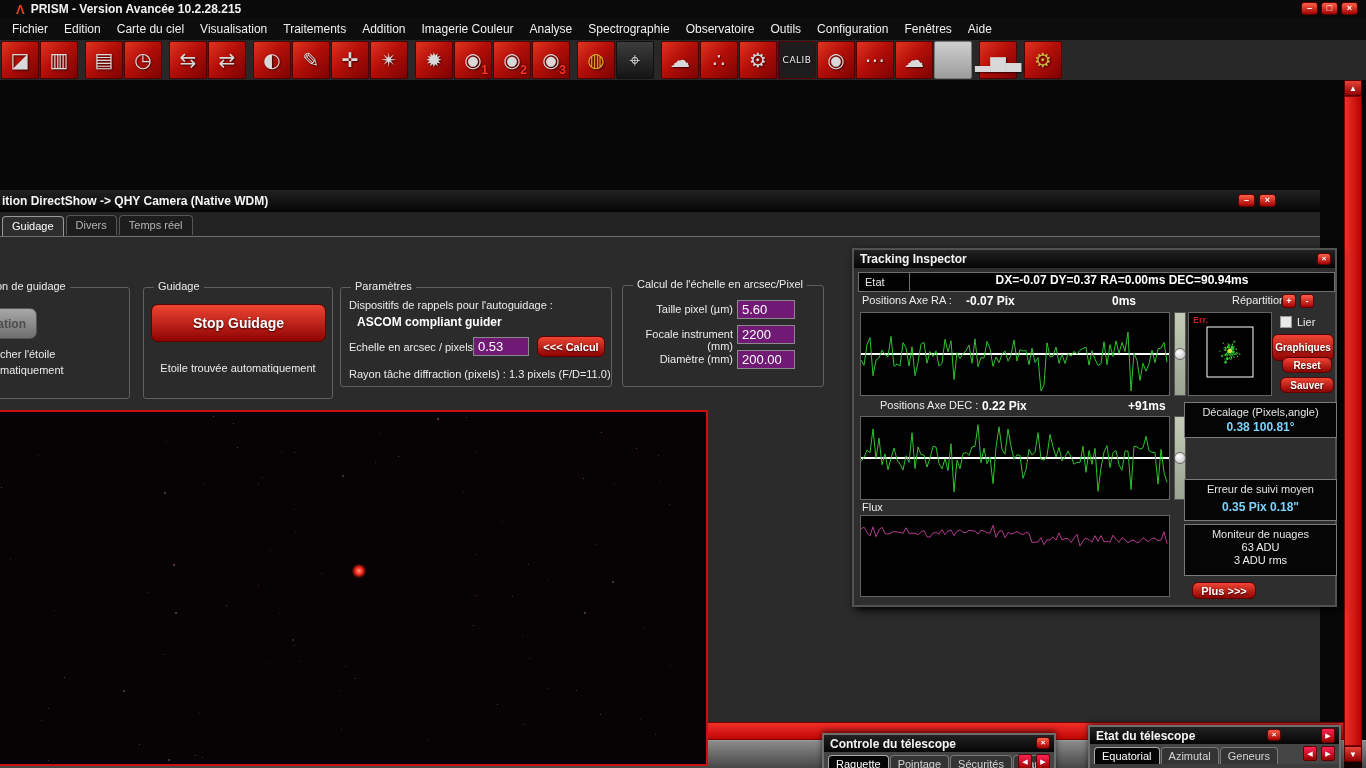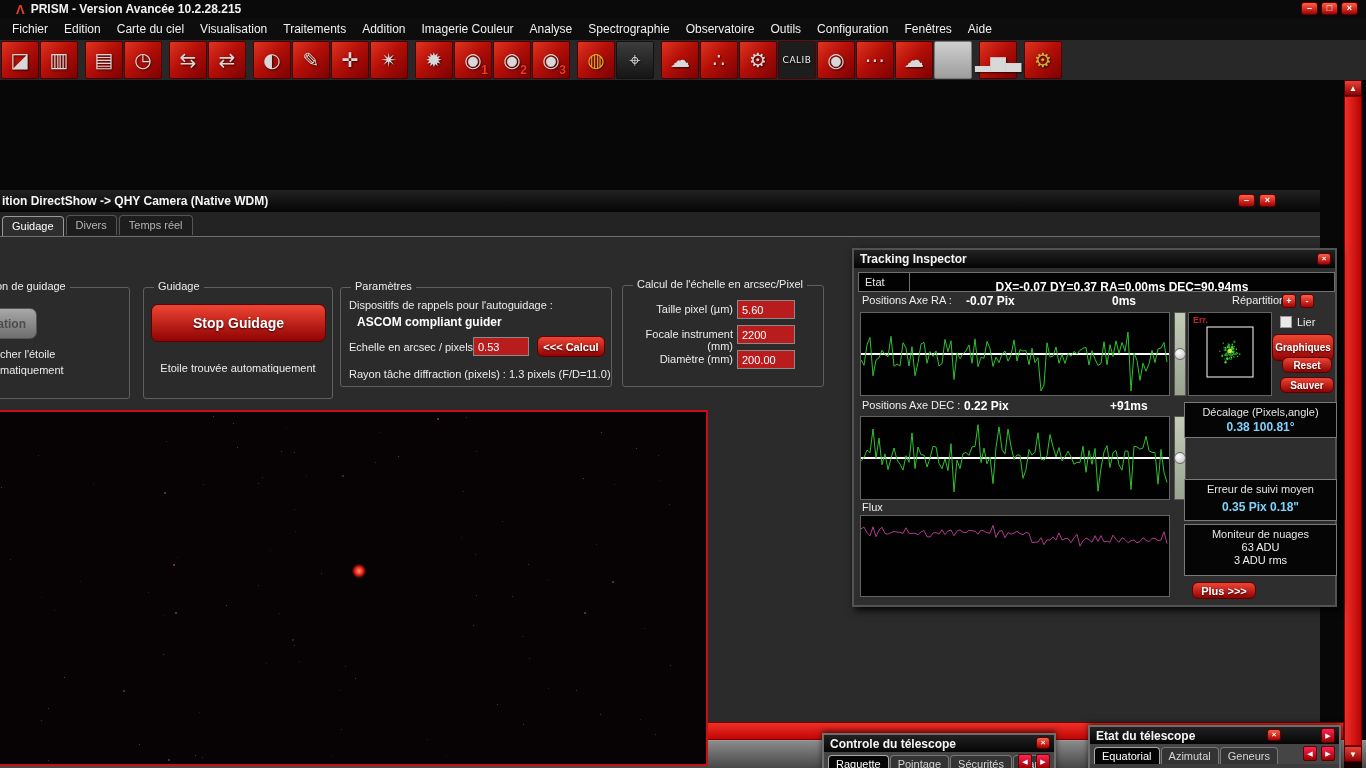--- a/index.html
+++ b/index.html
@@ -36,21 +36,21 @@
   .tbtn.color .glyph { color:#c9b23a; }
   .tbtn .badge { position:absolute; right:3px; bottom:1px; color:#ff3526; font-weight:bold; font-size:12px; text-shadow:0 0 2px #000; }
   .tb-gap { width:6px; flex:0 0 auto; }
 
   
   .gwin { background:#2b2b2b; border:2px solid #4d4d4d; box-shadow:2px 2px 6px rgba(0,0,0,.7); }
   .wtitle { background:linear-gradient(#222,#050505); color:#f5f5f5; font-weight:bold; font-size:12px; }
   .redbtn { background:linear-gradient(#ef4533,#8f0303); border:1px solid #5c0000; border-radius:7px;
     color:#fff; font-weight:bold; text-shadow:0 1px 2px #300;
     display:flex; align-items:center; justify-content:center; }
-  .darkfield { background:#b91c1c; color:#fff; border:1px solid #8a8a8a; font-size:11px; padding:1px 4px;
+  .darkfield { background:#701a75; color:#fff; border:1px solid #8a8a8a; font-size:13px; padding:1px 4px;
     font-family:"Liberation Sans",sans-serif; }
   .groupbox { position:absolute; border:1px solid #5f5f5f; border-radius:3px; }
   .glabel { position:absolute; top:-8px; left:10px; background:#2b2b2b; padding:0 4px; color:#ececec; font-size:11px; }
   .txt11 { font-size:11px; color:#ececec; }
   .panel { background:#020202; border:1px solid #6f6f6f; }
 
   
   .tab { display:inline-block; font-size:11px; padding:3px 9px 4px; margin-right:2px;
     background:#1d1d1d; color:#b5b5b5; border:1px solid #555; border-bottom:none; border-radius:4px 4px 0 0; }
   .tab.active { background:#2e2e2e; color:#fff; border-color:#999; position:relative; top:1px; }
@@ -370,21 +370,21 @@
   </div>
 
   <div class="abs" id="tracking">
     <div class="wtitle">
       <span>Tracking Inspector</span>
       <div class="winctl" style="position:absolute; right:4px; top:3px; width:14px; height:12px; line-height:10px; font-size:8px;">×</div>
     </div>
 
     <div style="position:absolute; left:4px; top:22px; width:477px; height:20px; display:flex;">
       <div class="panel" style="width:52px; height:20px; font-size:11px; color:#e8e8e8; padding:3px 0 0 6px;">Etat</div>
-      <div class="panel" style="flex:1; height:20px; text-align:center; font-size:12px; font-weight:bold; padding-top:7px; border-left:none;">DX=-0.07  DY=0.37 RA=0.00ms  DEC=90.94ms</div>
+      <div class="panel" style="flex:1; height:20px; text-align:center; font-size:12px; font-weight:bold; padding-top:0; border-left:none;">DX=-0.07  DY=0.37 RA=0.00ms  DEC=90.94ms</div>
     </div>
 
     <div style="position:absolute; left:0; top:44px; width:100%; height:17px;">
       <span class="txt11" style="position:absolute; left:8px;">Positions Axe RA :</span>
       <span style="position:absolute; left:112px; font-size:12px; font-weight:bold;">-0.07 Pix</span>
       <span style="position:absolute; left:258px; font-size:12px; font-weight:bold;">0ms</span>
       <span class="txt11" style="position:absolute; left:378px;">Répartition</span>
       <div class="winctl" style="position:absolute; left:428px; top:0; width:14px; height:14px; line-height:12px;">+</div>
       <div class="winctl" style="position:absolute; left:446px; top:0; width:14px; height:14px; line-height:12px;">-</div>
     </div>
@@ -498,21 +498,21 @@
     </div>
 
     <div style="position:absolute; left:426px; top:66px; display:flex; align-items:center; gap:5px;">
       <div style="width:12px; height:12px; background:#e9e9e9; border:1px solid #999;"></div>
       <span class="txt11">Lier</span>
     </div>
     <div class="redbtn tiround" style="position:absolute; left:418px; top:84px; width:62px; height:27px;">Graphiques</div>
     <div class="redbtn tiround" style="position:absolute; left:428px; top:107px; width:50px; height:16px;">Reset</div>
     <div class="redbtn tiround" style="position:absolute; left:426px; top:127px; width:54px; height:16px;">Sauver</div>
 
-    <div style="position:absolute; left:0; top:149px; width:363px; height:16px;">
+    <div style="position:absolute; left:18px; top:149px; width:363px; height:16px;">
       <span class="txt11" style="position:absolute; left:8px;">Positions Axe DEC :</span>
       <span style="position:absolute; left:110px; font-size:12px; font-weight:bold;">0.22 Pix</span>
       <span style="position:absolute; left:256px; font-size:12px; font-weight:bold;">+91ms</span>
     </div>
 
     <div class="graphbox" style="left:6px; top:166px; width:310px; height:84px;">
       <svg id="dec-svg" width="308" height="82">
           <line x1="0" x2="308" y1="41" y2="41" stroke="#ffffff" stroke-width="2"></line>
           <polyline points="0,44.4 3,40.5 6,33.0 9,35.7 12,12.0 15,41.3 18,21.1 21,47.7 24,36.9 27,52.6 30,41.3 33,31.0 36,42.8 39,47.2 42,53.1 45,38.7 48,45.4 51,15.9 54,51.6 57,30.0 60,37.6 63,38.1 66,50.0 69,41.1 72,29.4 75,30.0 78,46.3 81,51.8 84,41.8 87,53.6 90,26.7 93,74.9 96,43.1 99,51.7 102,36.6 105,35.4 108,38.4 111,29.9 114,29.4 117,7.7 120,45.6 123,31.2 126,46.8 129,39.9 132,66.6 135,30.7 138,9.9 141,32.4 144,37.1 147,12.0 150,29.3 153,42.3 156,37.9 159,38.3 162,61.3 165,52.5 168,32.5 171,38.2 174,35.2 177,15.7 180,42.0 183,43.2 186,38.7 189,17.5 192,29.7 195,39.9 198,30.6 201,43.9 204,39.8 207,34.2 210,39.8 213,47.2 216,45.4 219,45.4 222,29.3 225,55.3 228,33.5 231,47.3 234,31.4 237,74.3 240,51.1 243,35.0 246,28.6 249,50.5 252,35.7 255,33.5 258,47.9 261,53.2 264,34.1 267,34.1 270,72.6 273,29.3 276,29.9 279,32.2 282,30.8 285,19.3 288,33.7 291,35.3 294,35.6 297,67.2 300,32.4 303,55.3 306,65.4" fill="none" stroke="#2fc22f" stroke-width="1"></polyline>
         </svg>

